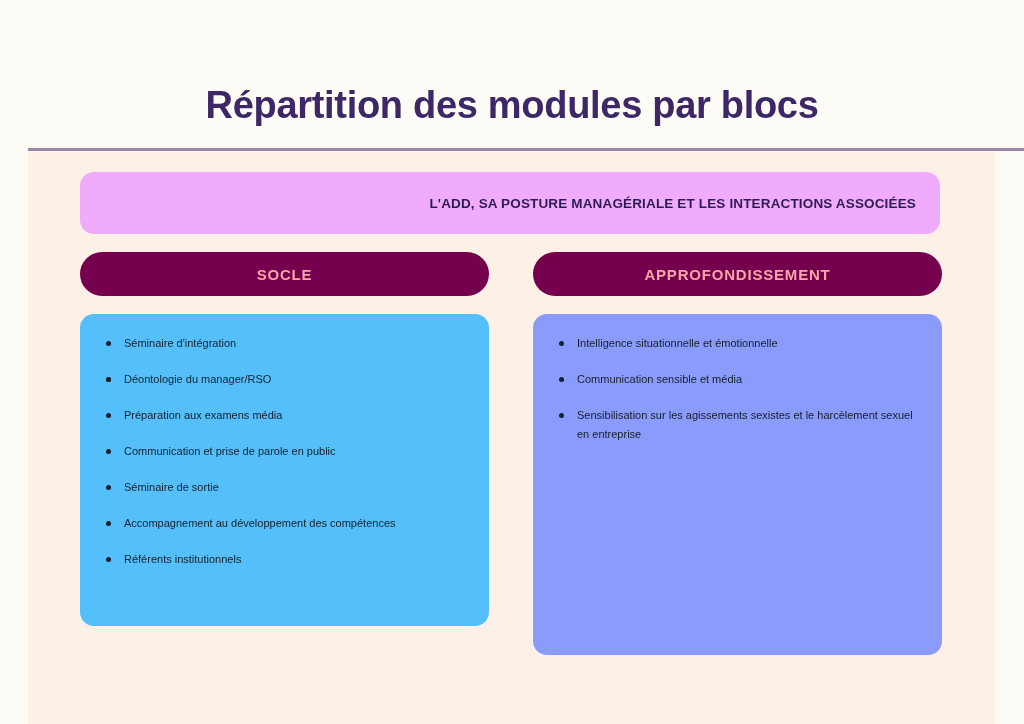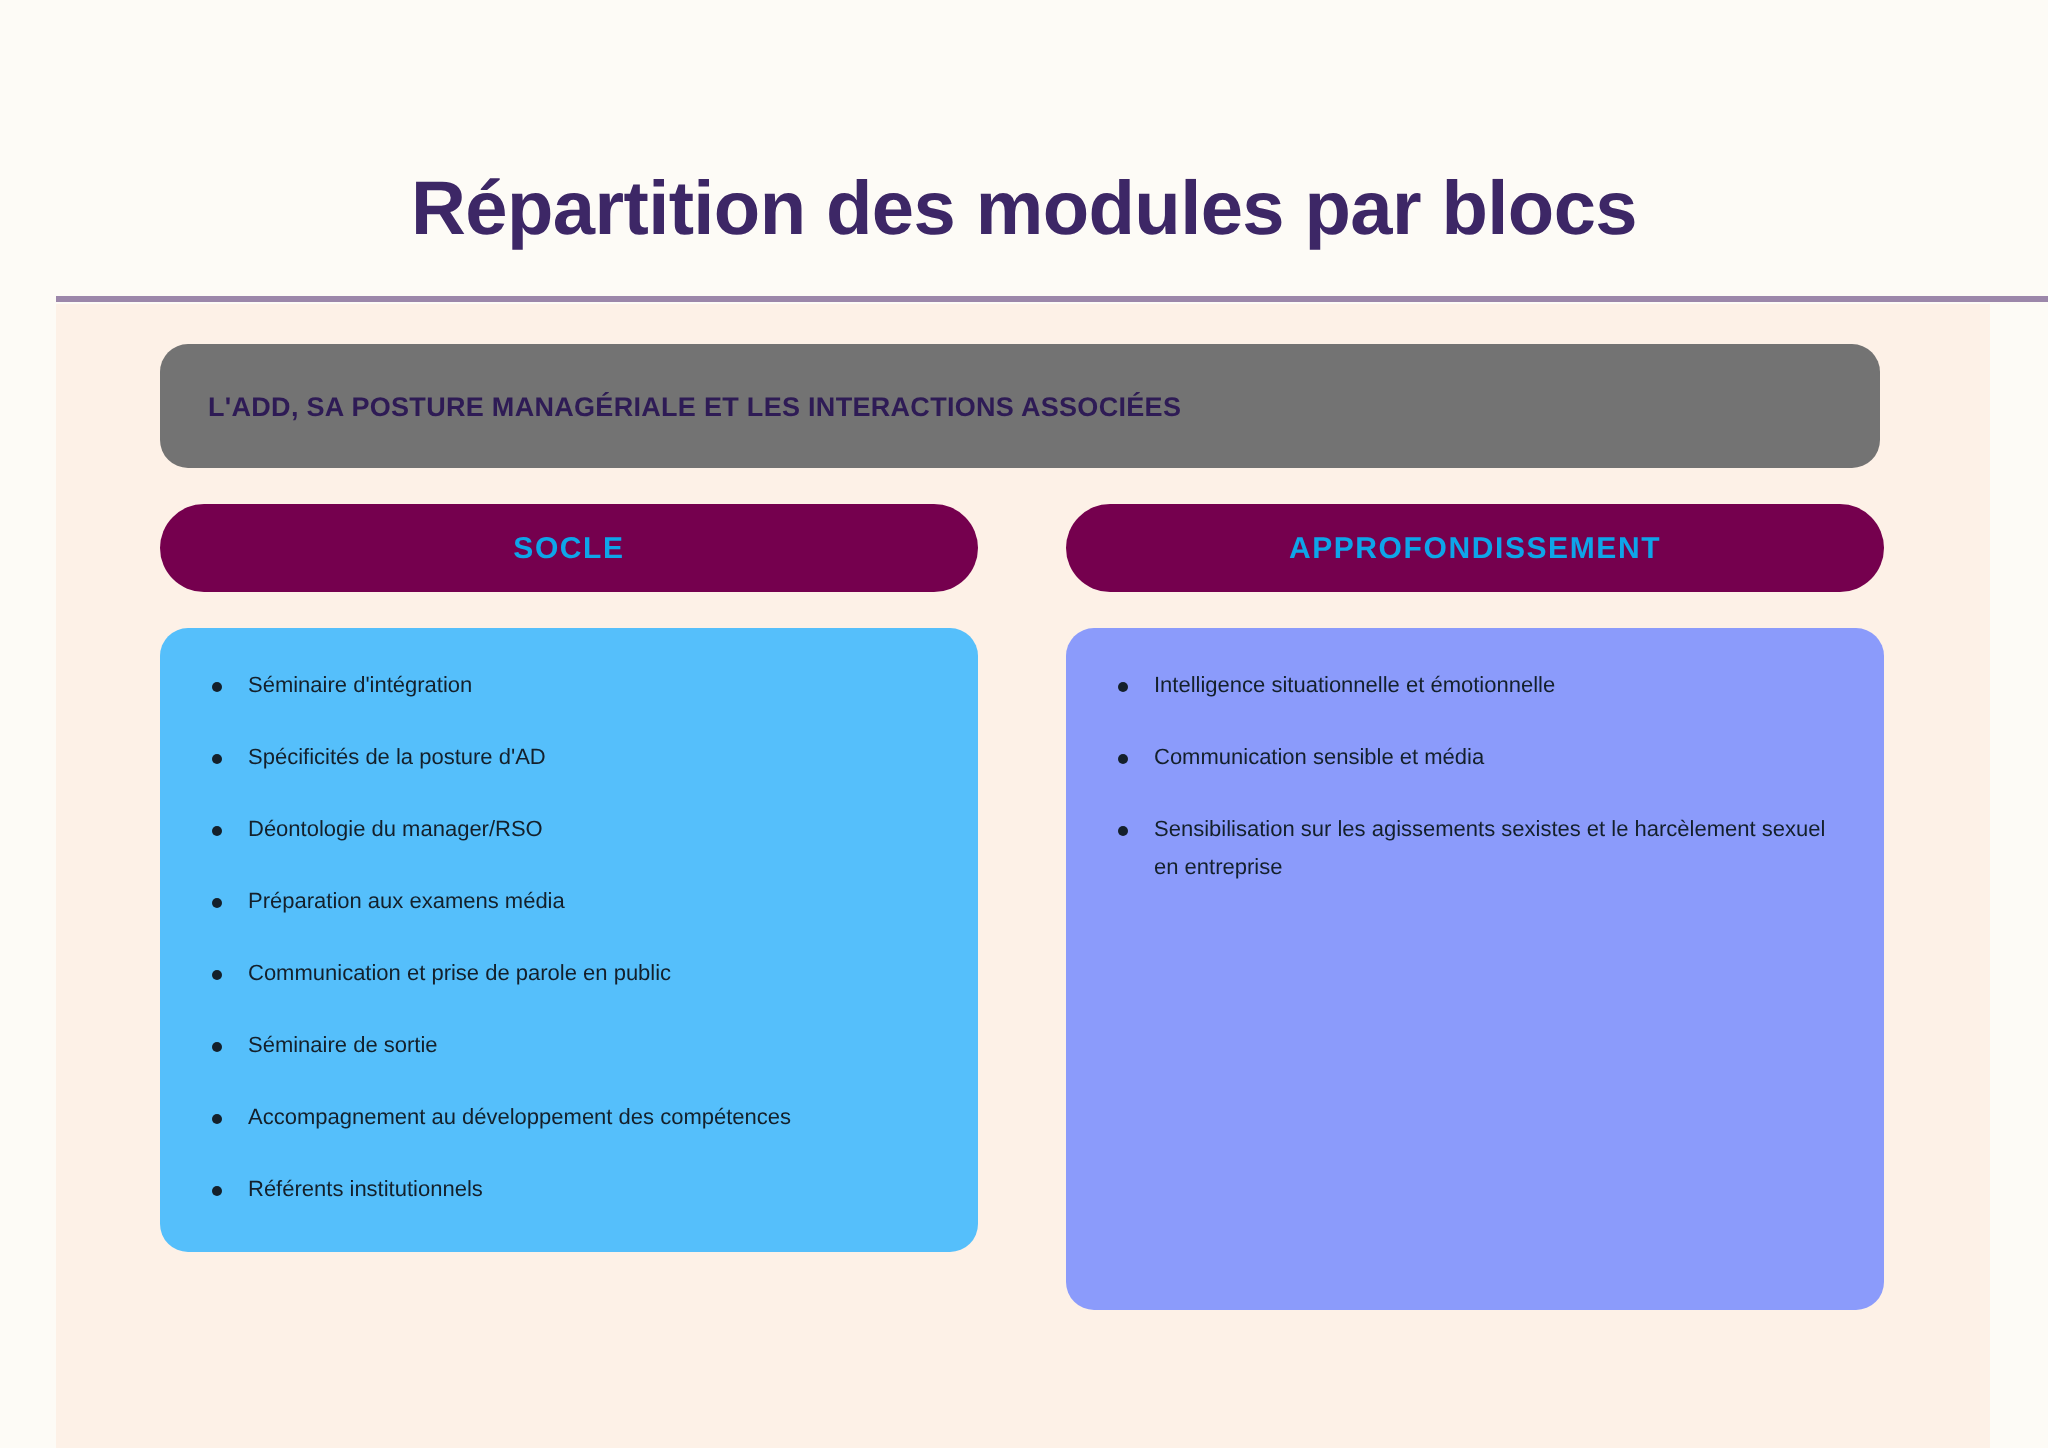--- a/index.html
+++ b/index.html
@@ -55,25 +55,25 @@
     line-height: 50px;
   }
 
   
   .banner {
     position: absolute;
     left: 80px;
     top: 132px;
     width: 860px;
     height: 62px;
-    background: #737373;
+    background: #f0abfc;
     border-radius: 14px;
     display: flex;
     align-items: center;
-    justify-content: flex-start;
+    justify-content: flex-end;
   }
   .banner-text {
     font-size: 13.5px;
     font-weight: bold;
     color: #2E1B55;
     letter-spacing: 0.15px;
     text-align: center;
     padding: 0 24px;
   }
 
@@ -94,21 +94,21 @@
 
   .pill {
     height: 44px;
     border-radius: 22px;
     background: #75004E;
     display: flex;
     align-items: center;
     justify-content: center;
   }
   .pill-text {
-    color: #0ea5e9;
+    color: #fca5a5;
     font-size: 15px;
     font-weight: bold;
     letter-spacing: 0.8px;
   }
 
   .panel {
     margin-top: 18px;
     border-radius: 14px;
     padding: 20px 22px 16px 22px;
     box-sizing: border-box;
@@ -162,21 +162,20 @@
         <span class="pill-text">SOCLE</span>
       </div>
       <div class="panel panel-blue">
         <ul class="items">
           <li class="item">
             <span class="bullet"></span>
             <span>Séminaire d'intégration</span>
           </li>
           <li class="item">
             <span class="bullet"></span>
-            <span>Spécificités de la posture d'AD</span>
           </li>
           <li class="item">
             <span class="bullet"></span>
             <span>Déontologie du manager/RSO</span>
           </li>
           <li class="item">
             <span class="bullet"></span>
             <span>Préparation aux examens média</span>
           </li>
           <li class="item">

